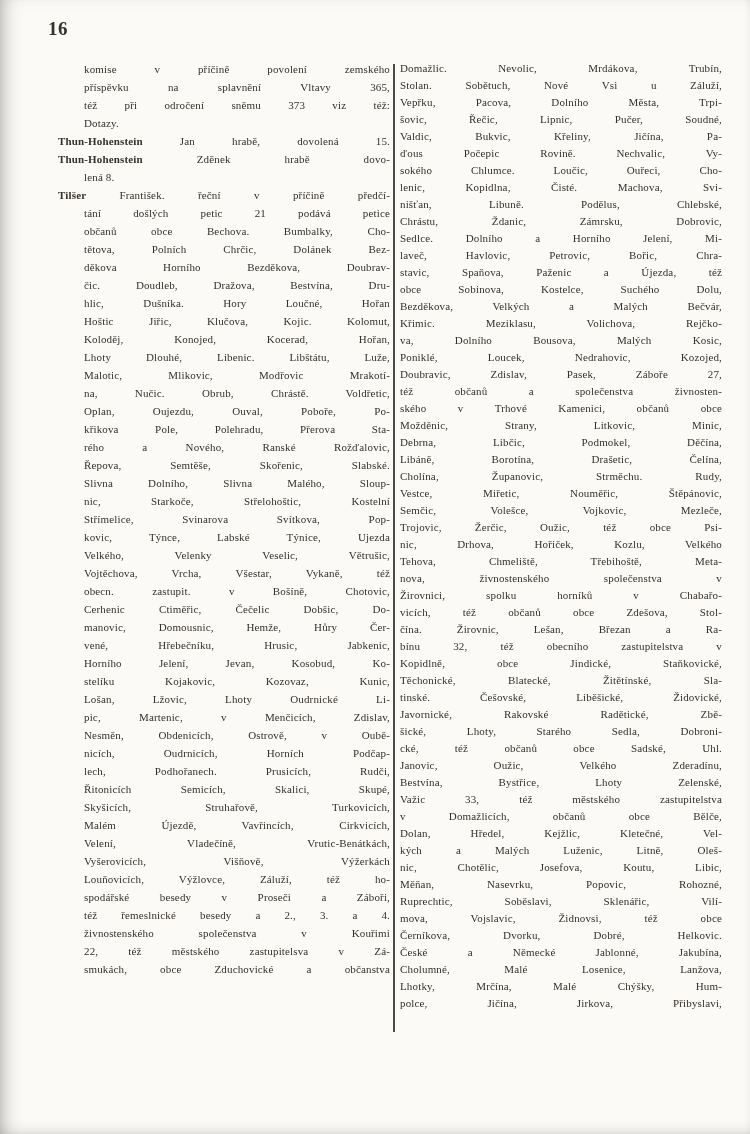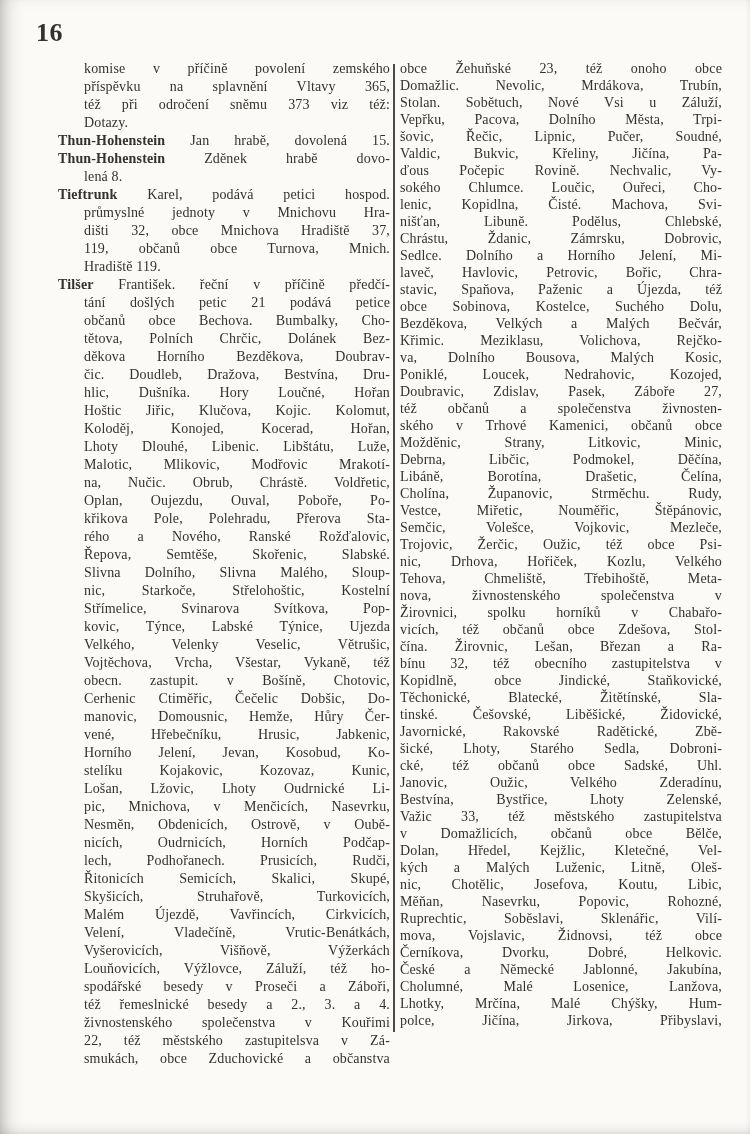--- a/index.html
+++ b/index.html
@@ -14,28 +14,28 @@
     font-family: "Liberation Serif", "DejaVu Serif", serif;
   }
   .page {
     position: absolute; inset: 0;
     box-shadow: inset 14px 0 22px -16px rgba(50,48,45,.55),
                 inset 0 -10px 18px -15px rgba(50,48,45,.30),
                 inset -4px 0 10px -8px rgba(50,48,45,.20);
     pointer-events: none;
   }
   .pageno {
-    position: absolute; left: 36px; top: 18px;
-    font-weight: bold; font-size: 26px; letter-spacing: .5px;
+    position: absolute; left: 48px; top: 18px;
+    font-weight: bold; font-size: 19px; letter-spacing: .5px;
   }
   .cols {
     position: absolute; left: 58px; top: 60px;
     display: flex; align-items: flex-start;
   }
-  .col { font-size: 14px; }
+  .col { font-size: 11px; }
   .col-left  { width: 332px; line-height: 18px; }
   .col-right { width: 322px; line-height: 17px; margin-left: 10px; }
   .line {
     text-align: justify;
     text-align-last: justify;
     overflow: hidden;
     letter-spacing: .15px;
   }
   .col-left  .line { height: 18px; }
   .col-right .line { height: 17px; }
@@ -66,27 +66,20 @@
         <div class="line ind end">Dotazy.</div>
       </div>
       <div class="para">
         <div class="line"><span class="hw">Thun-Hohenstein</span> <span>Jan hrabě, dovolená 15.</span></div>
       </div>
       <div class="para">
         <div class="line"><span class="hw">Thun-Hohenstein</span> <span>Zděnek hrabě dovo-</span></div>
         <div class="line ind end">lená 8.</div>
       </div>
       <div class="para">
-        <div class="line"><span class="hw">Tieftrunk</span> <span>Karel, podává petici hospod.</span></div>
-        <div class="line ind">průmyslné jednoty v Mnichovu Hra-</div>
-        <div class="line ind">dišti 32, obce Mnichova Hradiště 37,</div>
-        <div class="line ind">119, občanů obce Turnova, Mnich.</div>
-        <div class="line ind end">Hradiště 119.</div>
-      </div>
-      <div class="para">
         <div class="line"><span class="hw">Tilšer</span> <span>František. řeční v příčině předčí-</span></div>
         <div class="line ind">tání došlých petic 21 podává petice</div>
         <div class="line ind">občanů obce Bechova. Bumbalky, Cho-</div>
         <div class="line ind">tětova, Polních Chrčic, Dolánek Bez-</div>
         <div class="line ind">děkova Horního Bezděkova, Doubrav-</div>
         <div class="line ind">čic. Doudleb, Dražova, Bestvína, Dru-</div>
         <div class="line ind">hlic, Dušníka. Hory Loučné, Hořan</div>
         <div class="line ind">Hoštic Jiřic, Klučova, Kojic. Kolomut,</div>
         <div class="line ind">Koloděj, Konojed, Kocerad, Hořan,</div>
         <div class="line ind">Lhoty Dlouhé, Libenic. Libštátu, Luže,</div>
@@ -102,40 +95,39 @@
         <div class="line ind">kovic, Týnce, Labské Týnice, Ujezda</div>
         <div class="line ind">Velkého, Velenky Veselic, Větrušic,</div>
         <div class="line ind">Vojtěchova, Vrcha, Všestar, Vykaně, též</div>
         <div class="line ind">obecn. zastupit. v Bošíně, Chotovic,</div>
         <div class="line ind">Cerhenic Ctiměřic, Čečelic Dobšic, Do-</div>
         <div class="line ind">manovic, Domousnic, Hemže, Hůry Čer-</div>
         <div class="line ind">vené, Hřebečníku, Hrusic, Jabkenic,</div>
         <div class="line ind">Horního Jelení, Jevan, Kosobud, Ko-</div>
         <div class="line ind">stelíku Kojakovic, Kozovaz, Kunic,</div>
         <div class="line ind">Lošan, Lžovic, Lhoty Oudrnické Li-</div>
-        <div class="line ind">pic, Mnichova, v Menčicích, Nasevrku,</div>
+        <div class="line ind">pic, Martenic, v Menčicích, Zdislav,</div>
         <div class="line ind">Nesměn, Obdenicích, Ostrově, v Oubě-</div>
         <div class="line ind">nicích, Oudrnicích, Horních Podčap-</div>
         <div class="line ind">lech, Podhořanech. Prusicích, Rudči,</div>
         <div class="line ind">Řitonicích Semicích, Skalici, Skupé,</div>
         <div class="line ind">Skyšicích, Struhařově, Turkovicích,</div>
         <div class="line ind">Malém Újezdě, Vavřincích, Cirkvicích,</div>
         <div class="line ind">Velení, Vladečíně, Vrutic-Benátkách,</div>
         <div class="line ind">Vyšerovicích, Višňově, Výžerkách</div>
         <div class="line ind">Louňovicích, Výžlovce, Záluží, též ho-</div>
         <div class="line ind">spodářské besedy v Proseči a Záboři,</div>
         <div class="line ind">též řemeslnické besedy a 2., 3. a 4.</div>
         <div class="line ind">živnostenského společenstva v Kouřimi</div>
         <div class="line ind">22, též městského zastupitelsva v Zá-</div>
         <div class="line ind">smukách, obce Zduchovické a občanstva</div>
       </div>
     </div>
   <div class="col col-right" id="col-right">
       <div class="para">
-        <div class="line">obce Žehuňské 23, též onoho obce</div>
         <div class="line">Domažlic. Nevolic, Mrdákova, Trubín,</div>
         <div class="line">Stolan. Sobětuch, Nové Vsi u Záluží,</div>
         <div class="line">Vepřku, Pacova, Dolního Města, Trpi-</div>
         <div class="line">šovic, Řečic, Lipnic, Pučer, Soudné,</div>
         <div class="line">Valdic, Bukvic, Křeliny, Jičína, Pa-</div>
         <div class="line">ďous Počepic Rovině. Nechvalic, Vy-</div>
         <div class="line">sokého Chlumce. Loučic, Ouřeci, Cho-</div>
         <div class="line">lenic, Kopidlna, Čisté. Machova, Svi-</div>
         <div class="line">nišťan, Libuně. Podělus, Chlebské,</div>
         <div class="line">Chrástu, Ždanic, Zámrsku, Dobrovic,</div>

